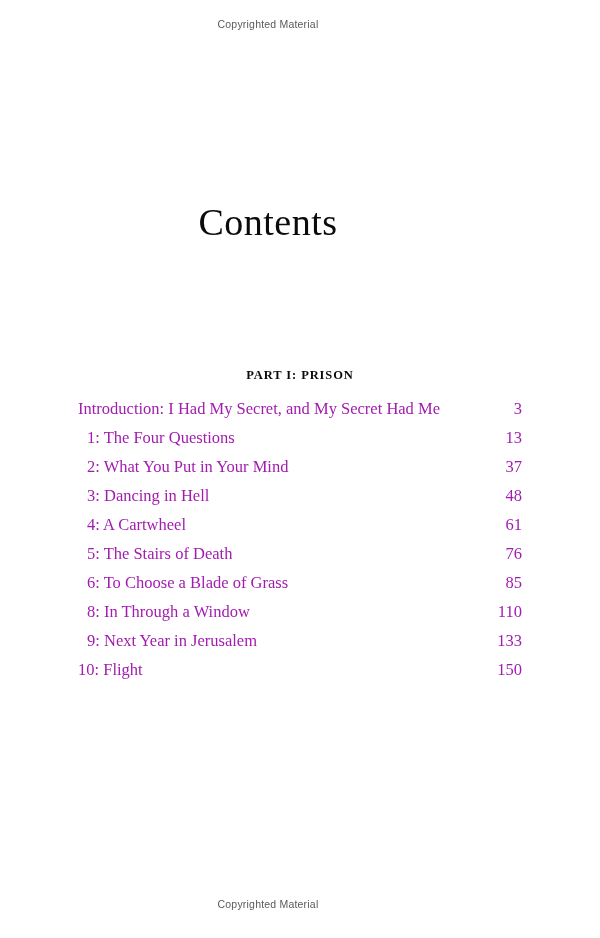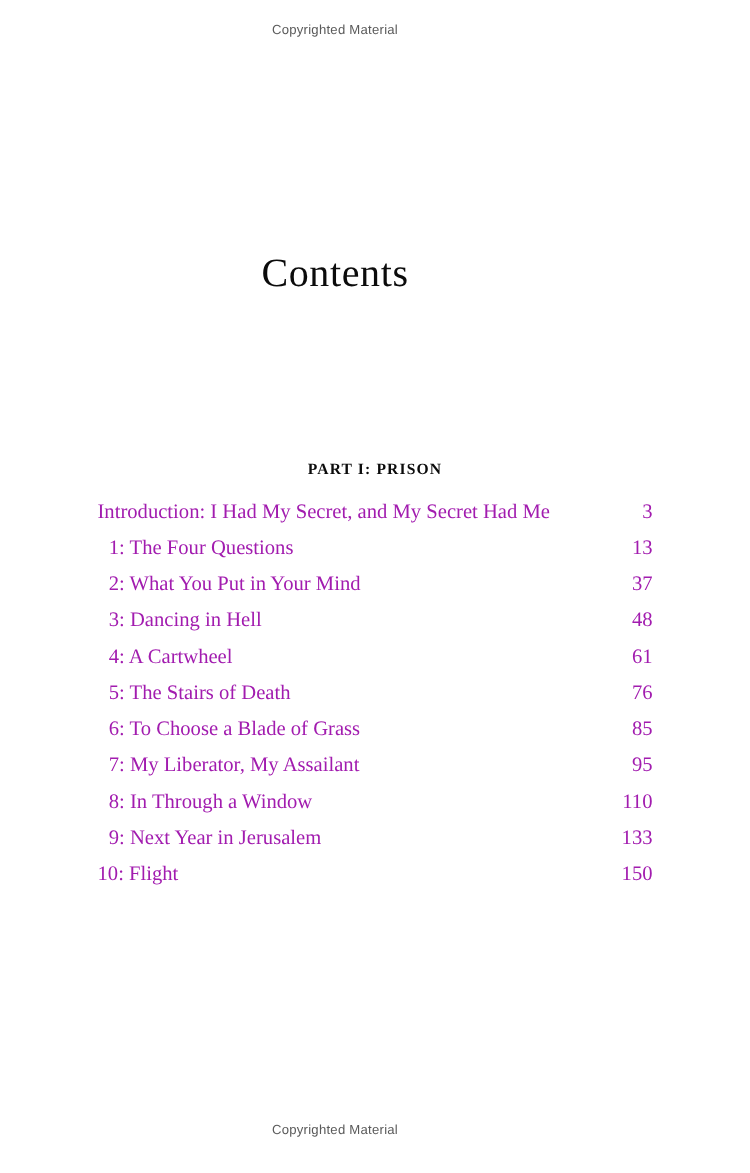--- a/index.html
+++ b/index.html
@@ -34,21 +34,21 @@
   .watermark-top { top: 18px; }
   .watermark-bottom { bottom: 28px; }
 
   .title {
     position: absolute;
     top: 200px;
     left: 0;
     width: 100%;
     text-align: center;
     font-family: "Liberation Serif", serif;
-    font-size: 32px;
+    font-size: 38px;
     font-weight: 400;
     letter-spacing: 0.5px;
     color: #0b0b0b;
   }
 
   .toc {
     position: absolute;
     top: 368px;
     left: 78px;
     width: 444px;
@@ -146,25 +146,20 @@
       <span class="page-num">76</span>
     </div>
 
     <div class="entry indent">
       <span class="label">6:  To Choose a Blade of Grass</span>
       <span class="spacer"></span>
       <span class="page-num">85</span>
     </div>
 
 
-    <div class="entry indent">
-      <span class="label">7:  My Liberator, My Assailant</span>
-      <span class="spacer"></span>
-      <span class="page-num">95</span>
-    </div>
 
     <div class="entry indent">
       <span class="label">8:  In Through a Window</span>
       <span class="spacer"></span>
       <span class="page-num">110</span>
     </div>
 
     <div class="entry indent">
       <span class="label">9:  Next Year in Jerusalem</span>
       <span class="spacer"></span>

